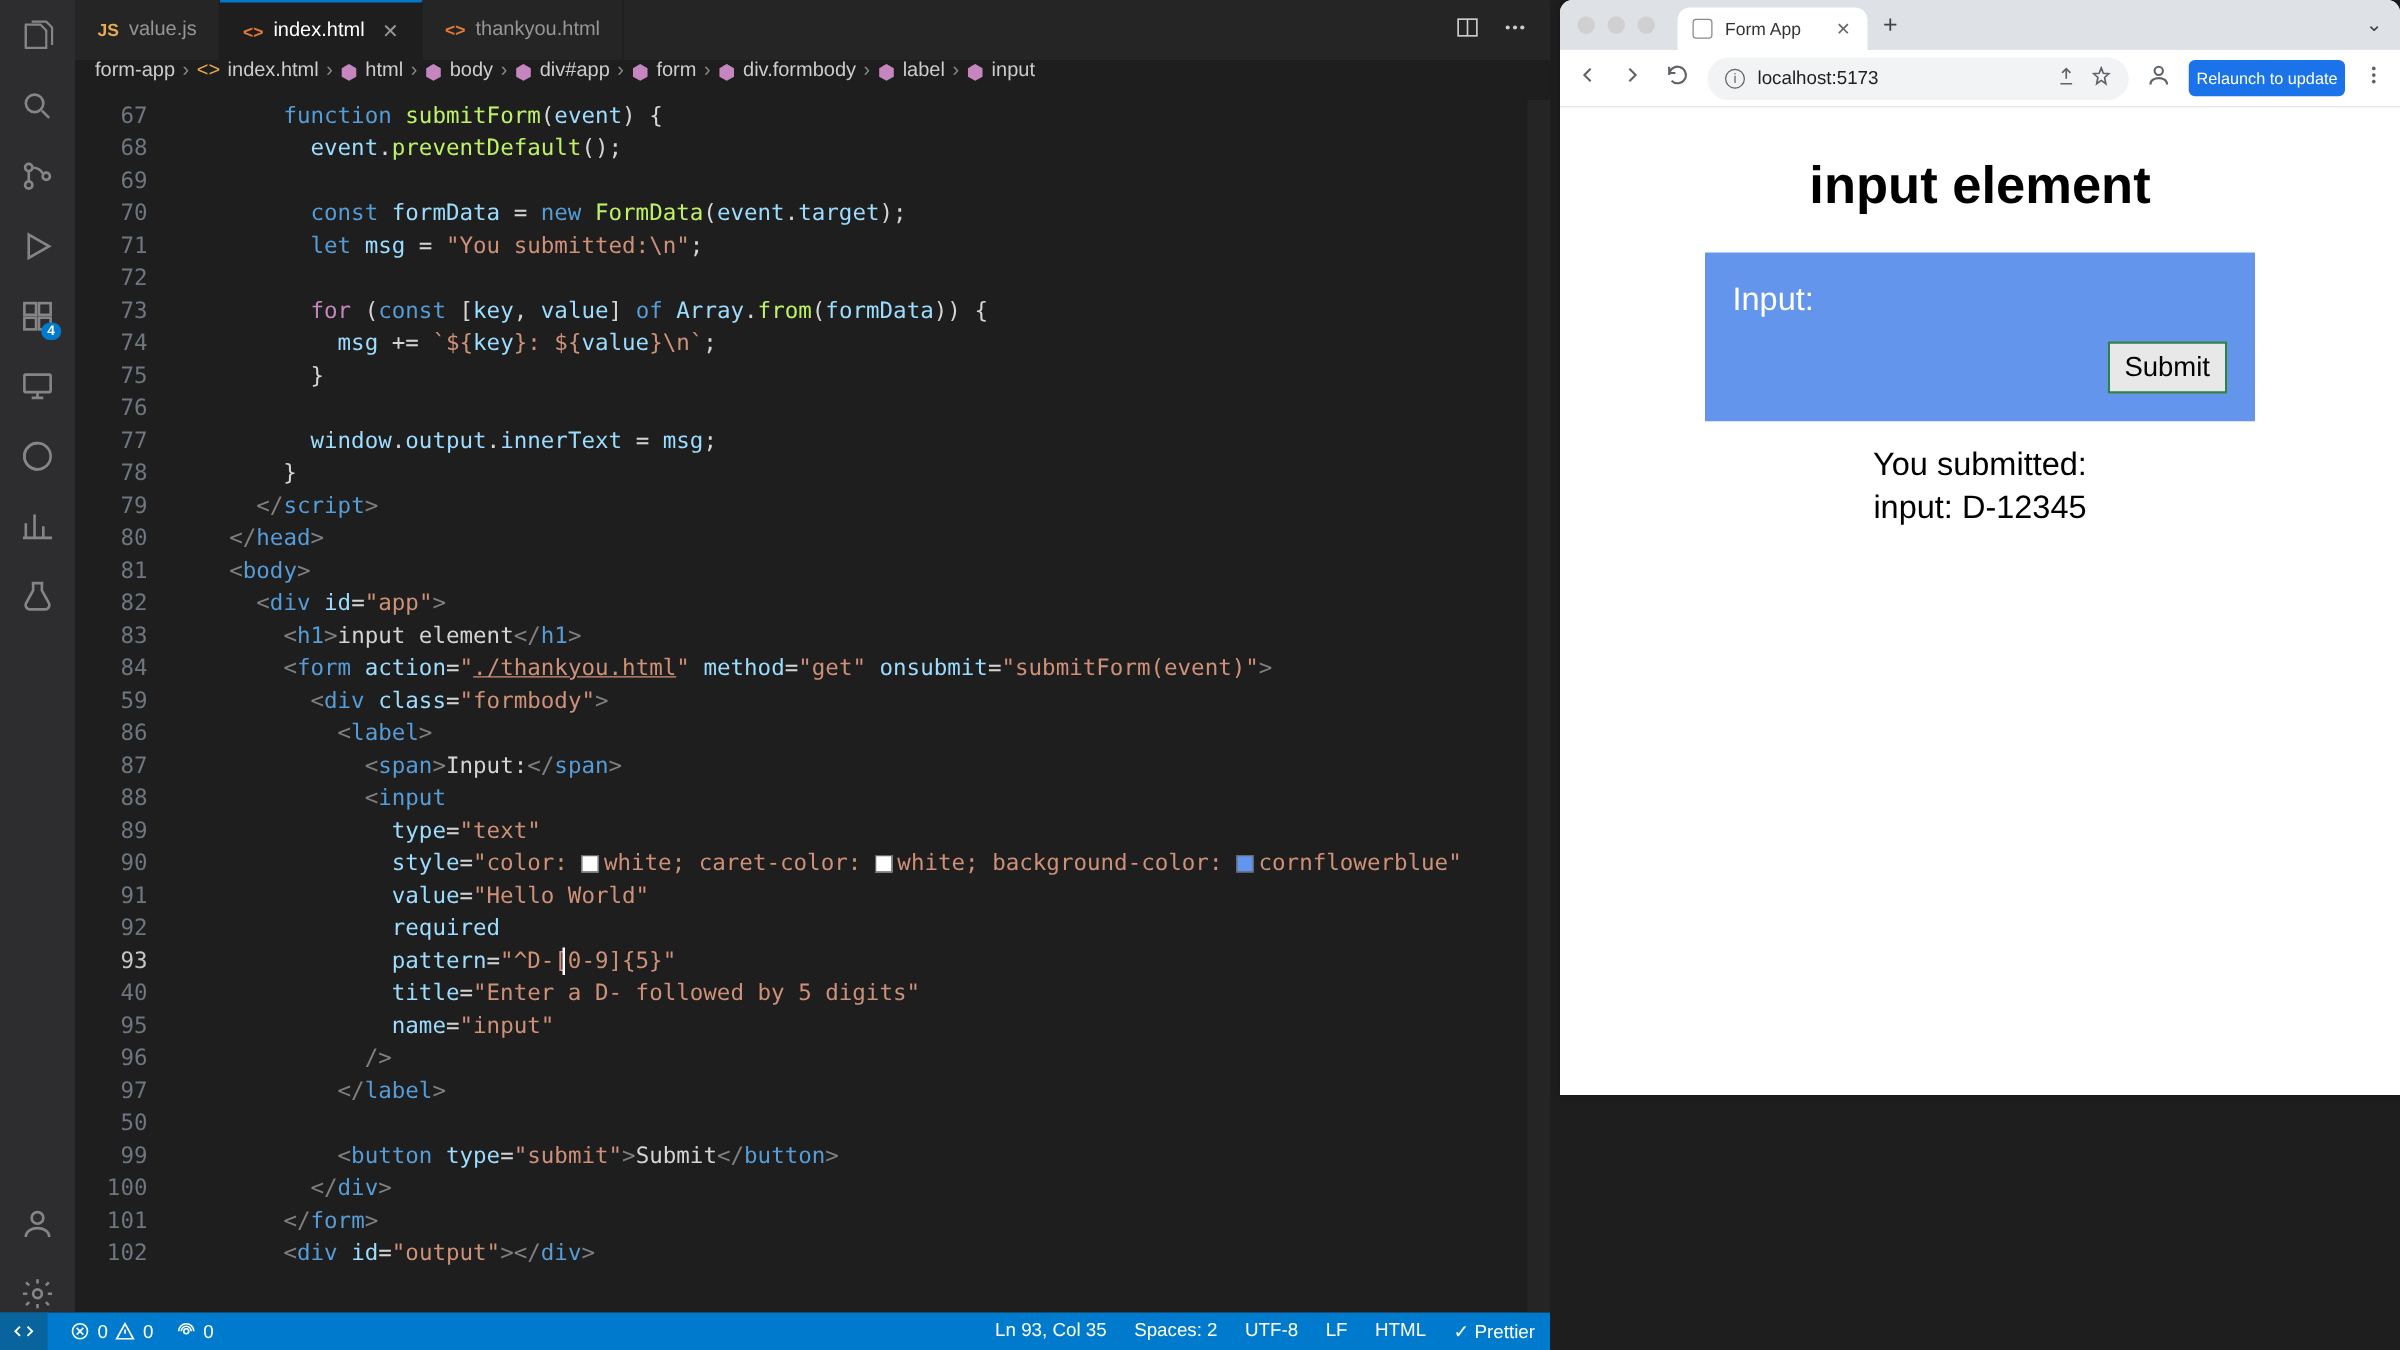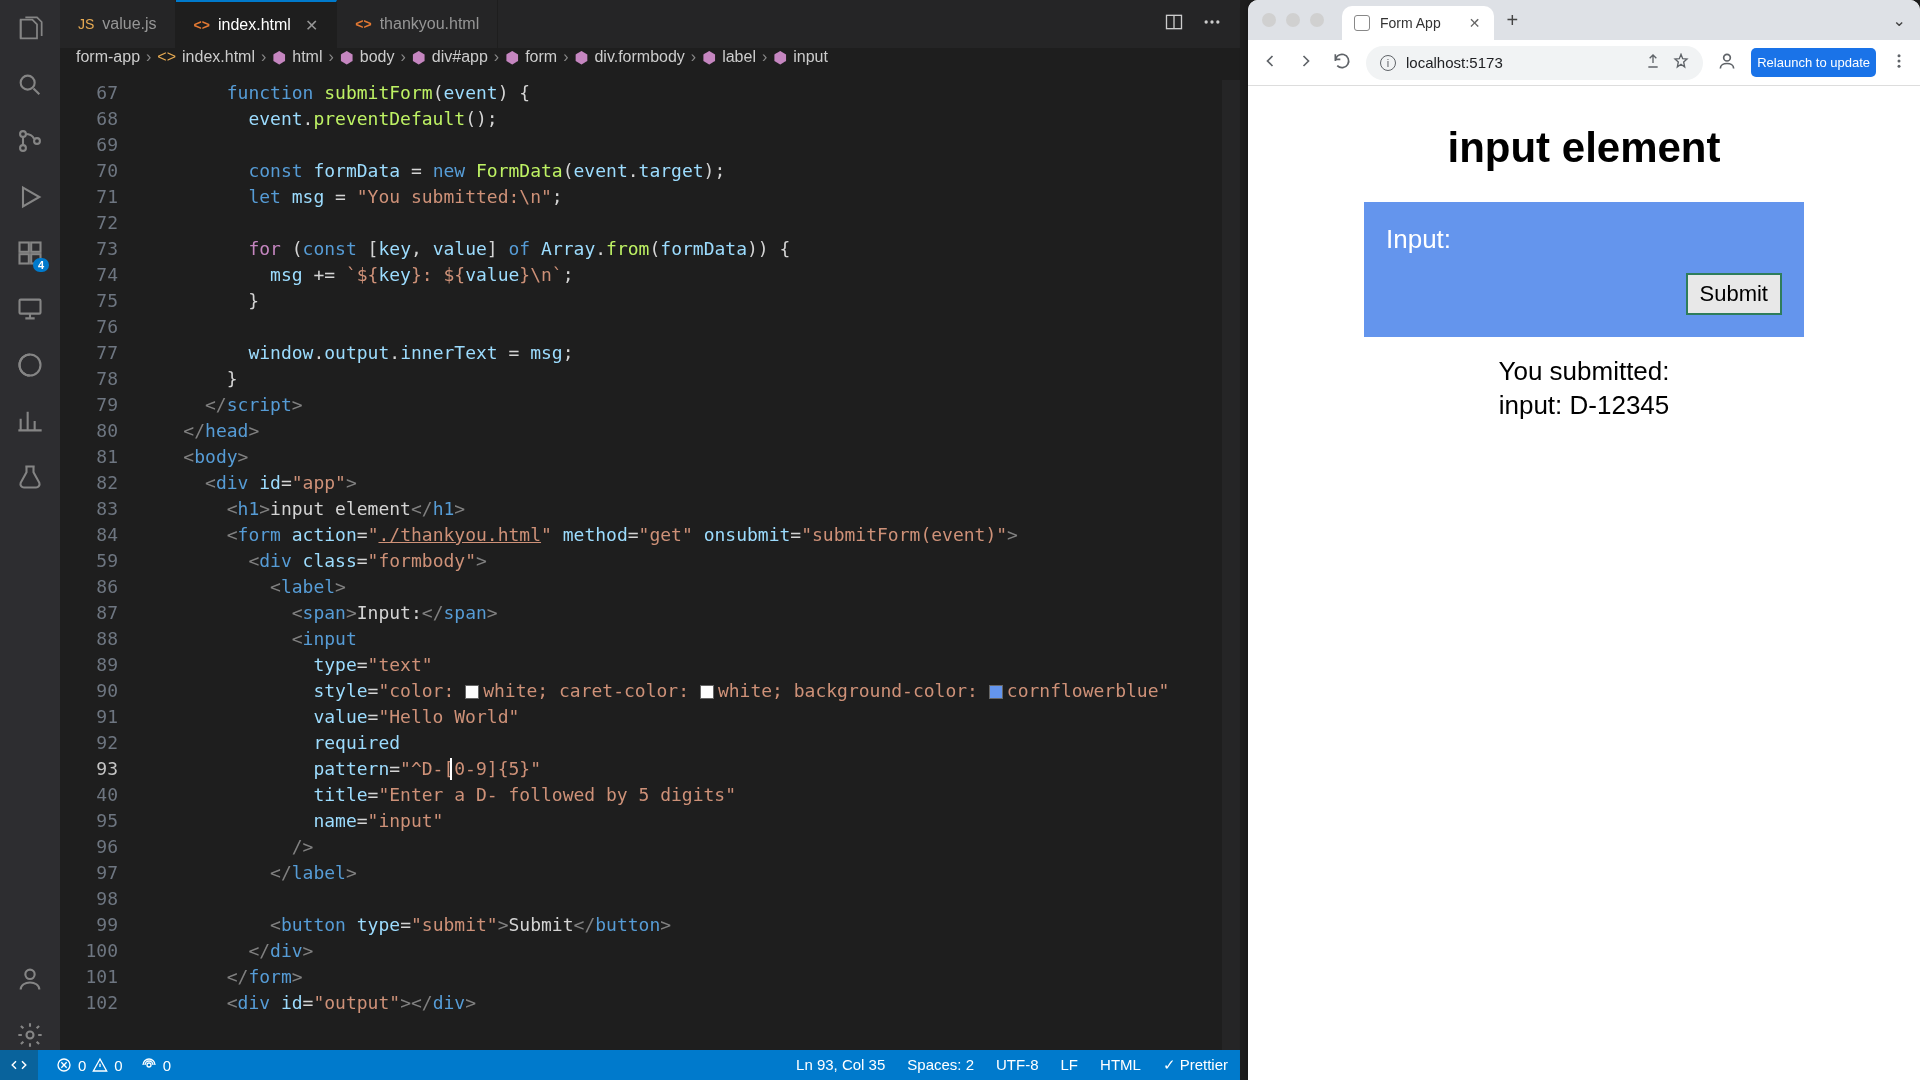--- a/index.html
+++ b/index.html
@@ -45,21 +45,21 @@
 .text-cursor{position:absolute;width:2px;height:22px;background:#fff;top:2px}
 .scrollbar-v{position:absolute;right:0;top:540px;width:14px;height:200px;background:#4a4a4a;border-radius:2px}
 .minimap{position:absolute;right:0;top:0;width:18px;height:100%;background:#252526}
 
 .statusbar{height:30px;background:#007acc;color:#fff;display:flex;align-items:center;font-size:15px;padding:0 12px;gap:18px}
 .statusbar .sbi{display:flex;align-items:center;gap:6px}
 .statusbar .right{margin-left:auto;display:flex;gap:22px}
 .sb-remote{background:#09639c;margin-left:-12px;padding:0 10px;height:100%;display:flex;align-items:center}
 
 
-.browser-window{position:absolute;left:1248px;top:0;width:672px;height:1080px;background:#fff;display:flex;flex-direction:column;border-radius:10px 10px 0 0;overflow:hidden;box-shadow:0 0 8px rgba(0,0,0,.3)}
+.browser-window{position:absolute;left:1248px;top:0;width:672px;height:876px;background:#fff;display:flex;flex-direction:column;border-radius:10px 10px 0 0;overflow:hidden;box-shadow:0 0 8px rgba(0,0,0,.3)}
 .btitlebar{height:40px;background:#dee1e6;display:flex;align-items:center}
 .btraffic{display:flex;gap:10px;margin-left:14px}
 .bdot{width:14px;height:14px;border-radius:50%}
 .bdot.r{background:#d0d0d0}.bdot.y{background:#d0d0d0}.bdot.g{background:#d0d0d0}
 .btab{margin-left:18px;background:#fff;height:34px;border-radius:10px 10px 0 0;display:flex;align-items:center;gap:10px;padding:0 14px 0 12px;margin-top:6px;font-size:14px;color:#333}
 .btab .favicon{width:16px;height:16px;border:1px solid #888;border-radius:3px}
 .btab .bclose{color:#666;margin-left:18px;cursor:pointer}
 .newtab{color:#444;font-size:20px;margin-left:12px;cursor:pointer}
 .bchevron{margin-left:auto;margin-right:14px;color:#444}
 
@@ -158,21 +158,21 @@
             <circle cx="12" cy="12" r="3"></circle>
             <path d="M12 2v3M12 19v3M4.2 4.2l2.1 2.1M17.7 17.7l2.1 2.1M2 12h3M19 12h3M4.2 19.8l2.1-2.1M17.7 6.3l2.1-2.1"></path>
           </svg>
         </div>
     </div>
 
     <div class="editor-main">
       <div class="tabs">
         <div id="tabs-host" style="display: flex;">
             <div class="tab">
-              <span class="ficon" style="color:#e8ab53;font-weight:400">JS</span>
+              <span class="ficon" style="color:#e8ab53;font-weight:700">JS</span>
               <span>value.js</span>
             </div>
             <div class="tab active">
               <span class="ficon" style="color:#e37933;font-weight:600">&lt;&gt;</span>
               <span>index.html</span>
               <span class="close">✕</span>
             </div>
             <div class="tab">
               <span class="ficon" style="color:#e37933;font-weight:600">&lt;&gt;</span>
               <span>thankyou.html</span>
@@ -245,21 +245,21 @@
             <div class="ln">88</div>
             <div class="ln">89</div>
             <div class="ln">90</div>
             <div class="ln">91</div>
             <div class="ln">92</div>
             <div class="ln hl">93</div>
             <div class="ln">40</div>
             <div class="ln">95</div>
             <div class="ln">96</div>
             <div class="ln">97</div>
-            <div class="ln">98</div>
+            <div class="ln">50</div>
             <div class="ln">99</div>
             <div class="ln">100</div>
             <div class="ln">101</div>
             <div class="ln">102</div>
           </div>
         <div class="code" id="code-host"><div class="line">        <span class="kw">function</span> <span class="fn">submitForm</span>(<span class="var">event</span>) {</div><div class="line">          <span class="var">event</span>.<span class="fn">preventDefault</span>();</div><div class="line"></div><div class="line">          <span class="kw">const</span> <span class="var">formData</span> = <span class="kw">new</span> <span class="fn">FormData</span>(<span class="var">event</span>.<span class="var">target</span>);</div><div class="line">          <span class="kw">let</span> <span class="var">msg</span> = <span class="str">"You submitted:\n"</span>;</div><div class="line"></div><div class="line">          <span class="kw2">for</span> (<span class="kw">const</span> [<span class="var">key</span>, <span class="var">value</span>] <span class="kw">of</span> <span class="var">Array</span>.<span class="fn">from</span>(<span class="var">formData</span>)) {</div><div class="line">            <span class="var">msg</span> += <span class="str">`${</span><span class="var">key</span><span class="str">}: ${</span><span class="var">value</span><span class="str">}\n`</span>;</div><div class="line">          }</div><div class="line"></div><div class="line">          <span class="var">window</span>.<span class="var">output</span>.<span class="var">innerText</span> = <span class="var">msg</span>;</div><div class="line">        }</div><div class="line">      <span class="punc">&lt;/</span><span class="tag">script</span><span class="punc">&gt;</span></div><div class="line">    <span class="punc">&lt;/</span><span class="tag">head</span><span class="punc">&gt;</span></div><div class="line">    <span class="punc">&lt;</span><span class="tag">body</span><span class="punc">&gt;</span></div><div class="line">      <span class="punc">&lt;</span><span class="tag">div</span> <span class="attr">id</span>=<span class="str">"app"</span><span class="punc">&gt;</span></div><div class="line">        <span class="punc">&lt;</span><span class="tag">h1</span><span class="punc">&gt;</span><span class="txt">input element</span><span class="punc">&lt;/</span><span class="tag">h1</span><span class="punc">&gt;</span></div><div class="line">        <span class="punc">&lt;</span><span class="tag">form</span> <span class="attr">action</span>=<span class="str">"<u>./thankyou.html</u>"</span> <span class="attr">method</span>=<span class="str">"get"</span> <span class="attr">onsubmit</span>=<span class="str">"submitForm(event)"</span><span class="punc">&gt;</span></div><div class="line">          <span class="punc">&lt;</span><span class="tag">div</span> <span class="attr">class</span>=<span class="str">"formbody"</span><span class="punc">&gt;</span></div><div class="line">            <span class="punc">&lt;</span><span class="tag">label</span><span class="punc">&gt;</span></div><div class="line">              <span class="punc">&lt;</span><span class="tag">span</span><span class="punc">&gt;</span><span class="txt">Input:</span><span class="punc">&lt;/</span><span class="tag">span</span><span class="punc">&gt;</span></div><div class="line">              <span class="punc">&lt;</span><span class="tag">input</span></div><div class="line">                <span class="attr">type</span>=<span class="str">"text"</span></div><div class="line">                <span class="attr">style</span>=<span class="str">"color: <span class="colorbox cb-white"></span>white; caret-color: <span class="colorbox cb-white"></span>white; background-color: <span class="colorbox cb-cfb"></span>cornflowerblue"</span></div><div class="line">                <span class="attr">value</span>=<span class="str">"Hello World"</span></div><div class="line">                <span class="attr">required</span></div><div class="line" style="position: relative;">                <span class="attr">pattern</span>=<span class="str">"^D-[0-9]{5}"</span><span class="text-cursor" style="left: 310px;"></span></div><div class="line">                <span class="attr">title</span>=<span class="str">"Enter a D- followed by 5 digits"</span></div><div class="line">                <span class="attr">name</span>=<span class="str">"input"</span></div><div class="line">              <span class="punc">/&gt;</span></div><div class="line">            <span class="punc">&lt;/</span><span class="tag">label</span><span class="punc">&gt;</span></div><div class="line"></div><div class="line">            <span class="punc">&lt;</span><span class="tag">button</span> <span class="attr">type</span>=<span class="str">"submit"</span><span class="punc">&gt;</span><span class="txt">Submit</span><span class="punc">&lt;/</span><span class="tag">button</span><span class="punc">&gt;</span></div><div class="line">          <span class="punc">&lt;/</span><span class="tag">div</span><span class="punc">&gt;</span></div><div class="line">        <span class="punc">&lt;/</span><span class="tag">form</span><span class="punc">&gt;</span></div><div class="line">        <span class="punc">&lt;</span><span class="tag">div</span> <span class="attr">id</span>=<span class="str">"output"</span><span class="punc">&gt;&lt;/</span><span class="tag">div</span><span class="punc">&gt;</span></div></div>
         <div class="scrollbar-v"></div>
         <div class="minimap"></div>
       </div>
     </div>

